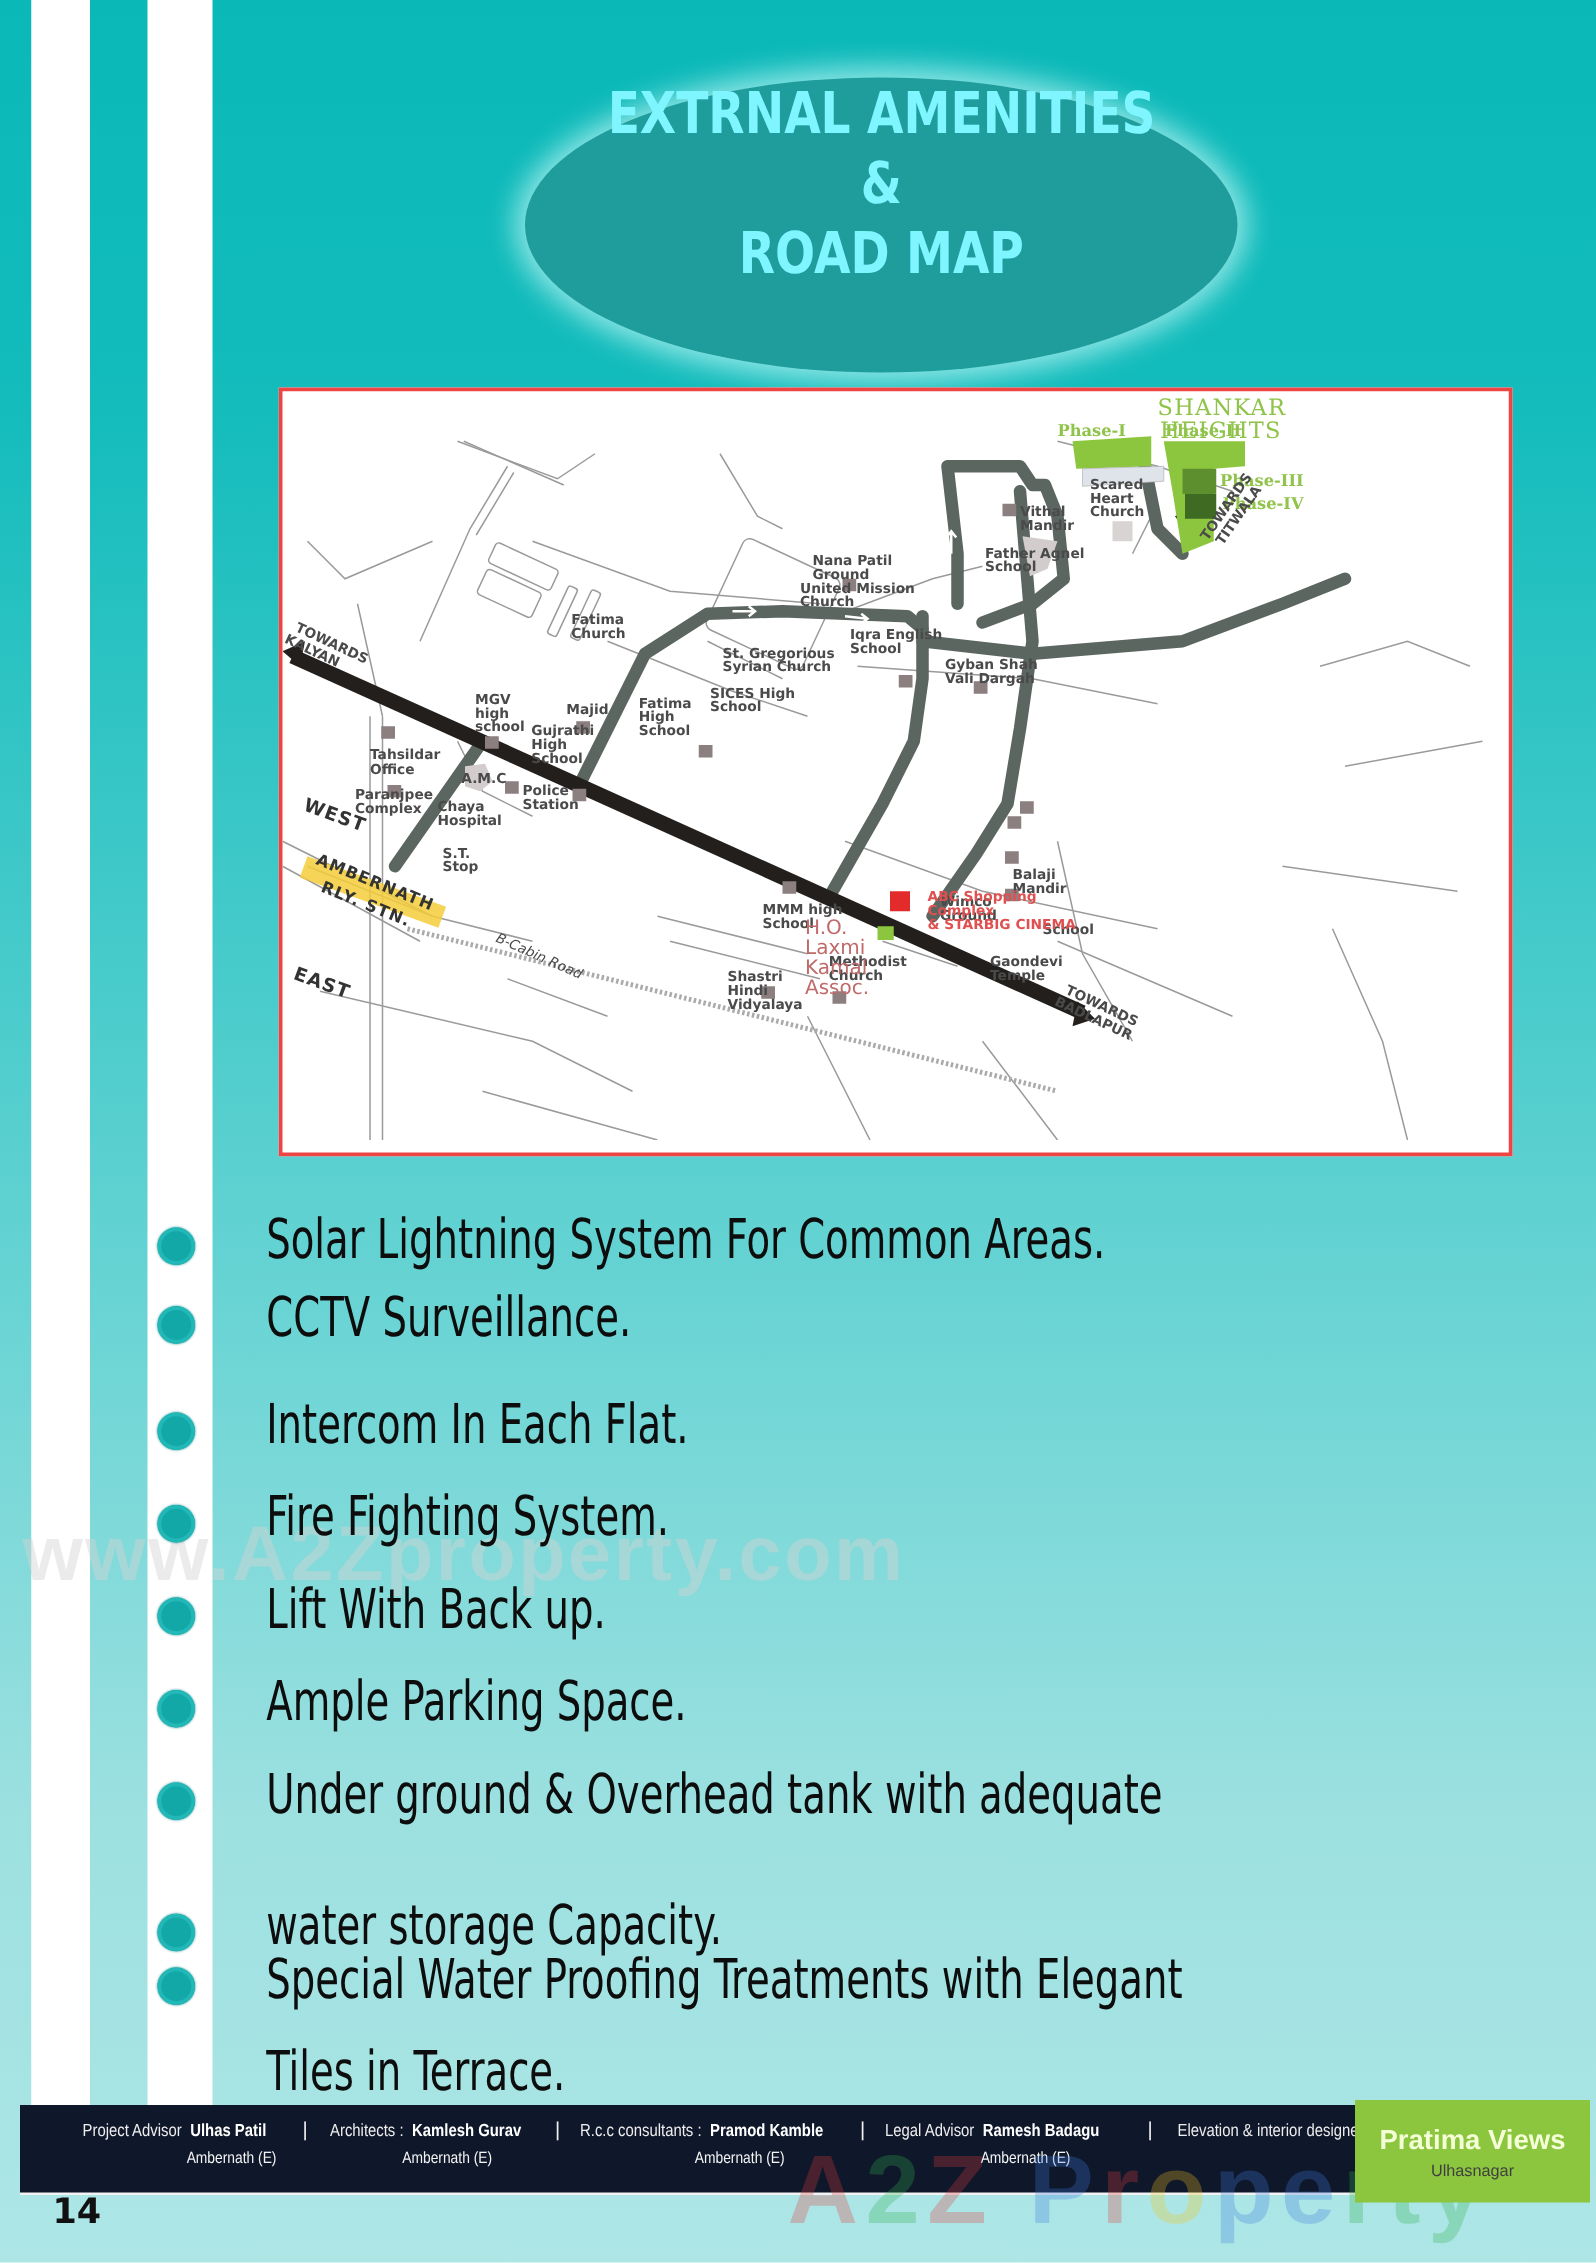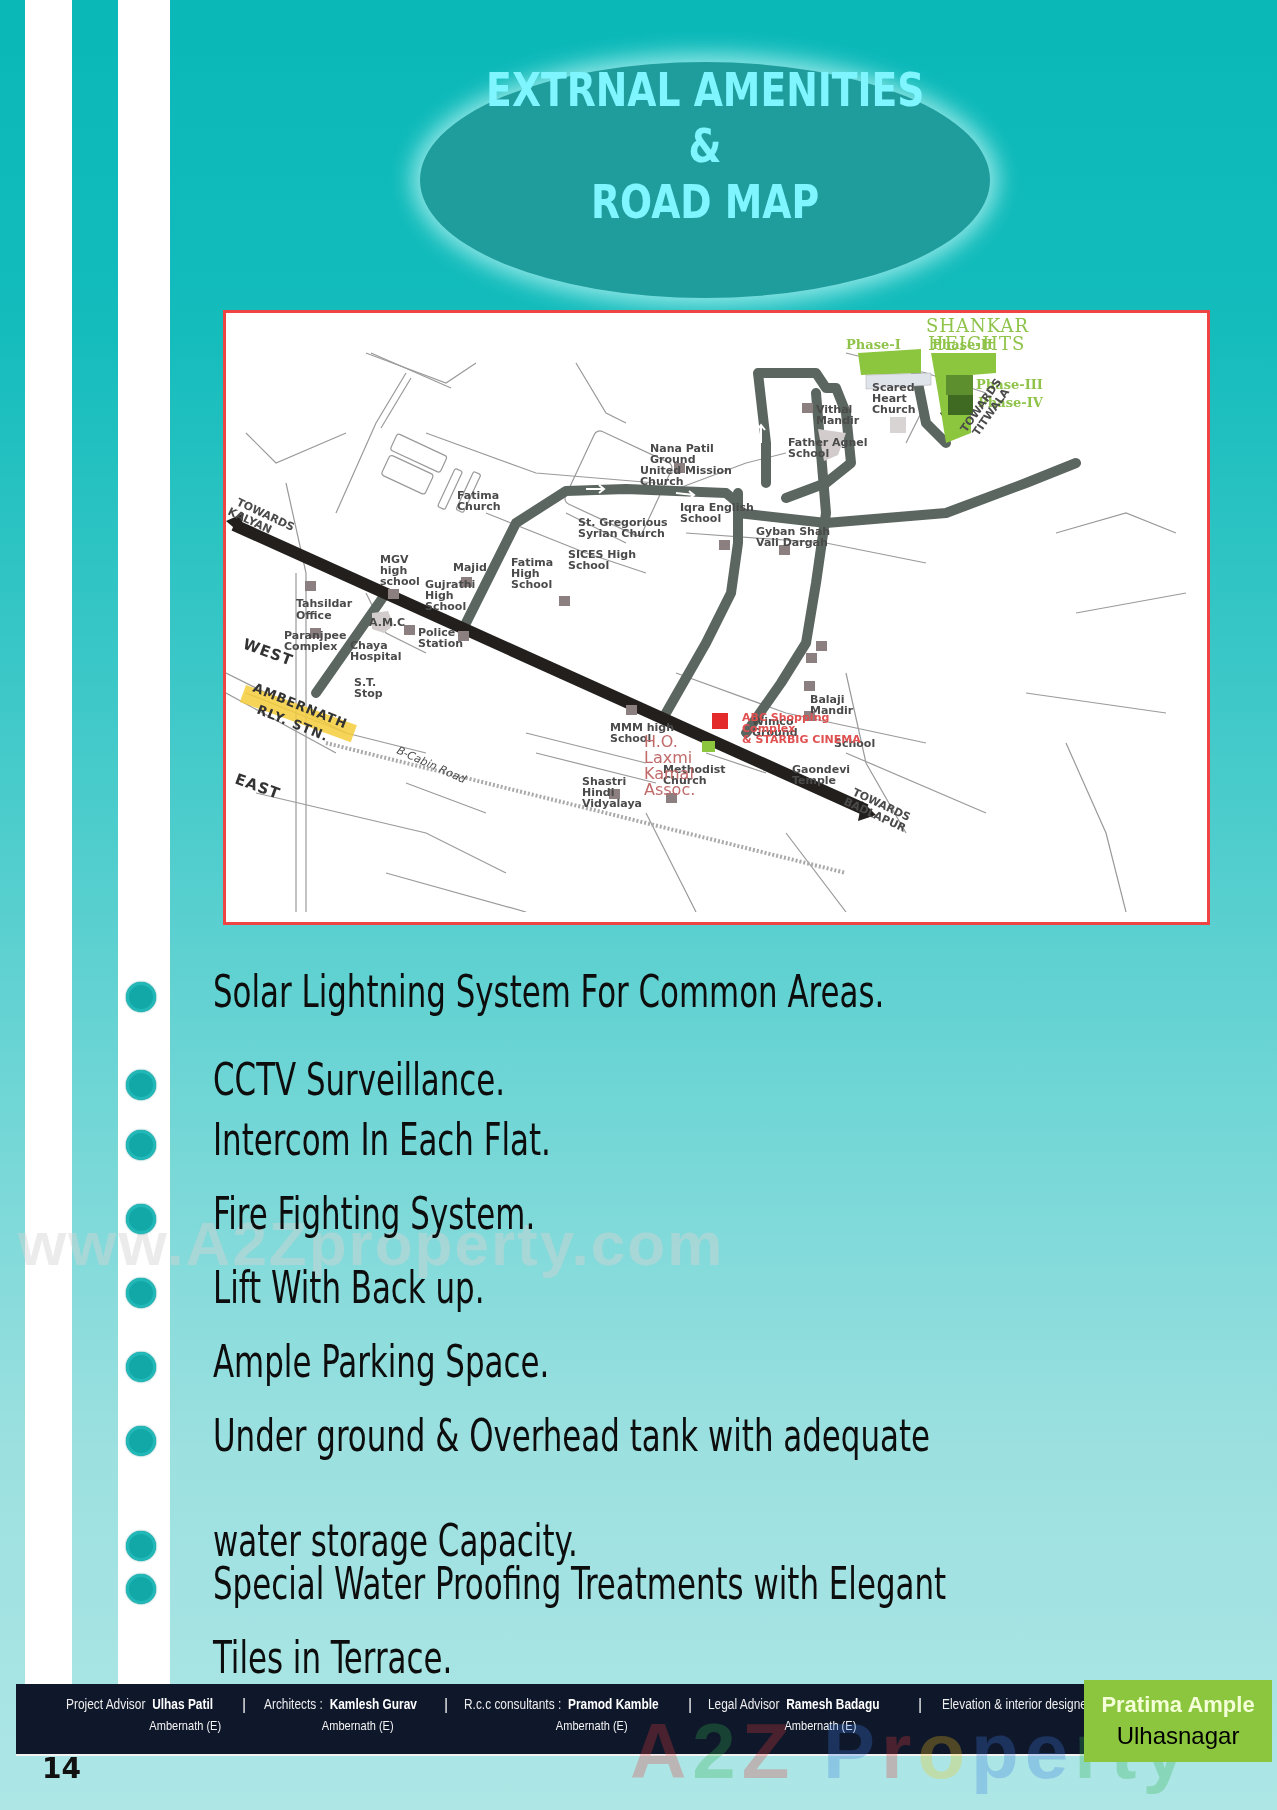--- a/index.html
+++ b/index.html
@@ -35,21 +35,21 @@
     border-bottom:2px solid #f2f2f2;}
   .credit{position:absolute;top:12px;font-family:"Liberation Sans",sans-serif;font-size:14px;color:#f0f0f0;
     white-space:nowrap;transform:scaleX(0.85);transform-origin:left top;}
   .credit .role{color:#eeeeee;font-weight:normal;}
   .credit .name{color:#ffffff;font-weight:bold;margin-left:8px;}
   .credit .loc{position:absolute;top:22px;font-size:13px;color:#f4f4f4;}
   .sep{position:absolute;top:12px;color:#f0f0f0;font-size:16px;}
   .brand{position:absolute;left:1084px;top:1680px;width:188px;height:82px;background:#8cc63f;
     display:flex;flex-direction:column;align-items:center;justify-content:center;}
   .brand .bn{color:#f4ffd8;font-family:"Liberation Sans",sans-serif;font-weight:bold;font-size:22px;}
-  .brand .bl{color:#000000;font-family:"Liberation Sans",sans-serif;font-size:24px;margin-top:4px;}
+  .brand .bl{color:#404040;font-family:"Liberation Sans",sans-serif;font-size:13px;margin-top:4px;}
   .a2z{position:absolute;left:630px;top:1706px;font-family:"Liberation Sans",sans-serif;font-size:78px;
     font-weight:bold;letter-spacing:6px;white-space:nowrap;opacity:0.28;}
   .a2z .r{color:#e23b3b;} .a2z .b{color:#3a7be0;} .a2z .y{color:#f3c51a;} .a2z .g{color:#2fb34a;}
   .page-num{position:absolute;left:42px;top:1752px;font-family:"DejaVu Sans",sans-serif;font-weight:bold;
     font-size:28px;color:#111;}
 </style>
 </head>
 <body>
 
 <div class="stripe s1"></div>
@@ -236,21 +236,21 @@
   </svg>
 </div>
 
 <div class="watermark">www.A2Zproperty.com</div>
 
 <div class="bullets">
   <div class="bullet-row" style="top:0px">
     <span class="dot"></span>
     <span class="btext">Solar Lightning System For Common Areas.</span>
   </div>
-  <div class="bullet-row" style="top:88px">
+  <div class="bullet-row" style="top:63px">
     <span class="dot"></span>
     <span class="btext">CCTV Surveillance.</span>
   </div>
   <div class="bullet-row" style="top:148px">
     <span class="dot"></span>
     <span class="btext">Intercom In Each Flat.</span>
   </div>
   <div class="bullet-row" style="top:222px">
     <span class="dot"></span>
     <span class="btext">Fire Fighting System.</span>
@@ -305,17 +305,17 @@
     <span class="role">Elevation &amp; interior designer :</span>
   </div>
 </div>
 
 <div class="a2z">
   <span class="r">A</span><span class="g">2</span><span class="r">Z</span>
   <span class="b">P</span><span class="r">r</span><span class="y">o</span><span class="b">pe</span><span class="g">rty</span>
 </div>
 
 <div class="brand">
-  <span class="bn">Pratima Ample</span>
+  <span class="bn">Pratima Views</span>
   <span class="bl">Ulhasnagar</span>
 </div>
 
 <div class="page-num">14</div>
 
 </body></html>

